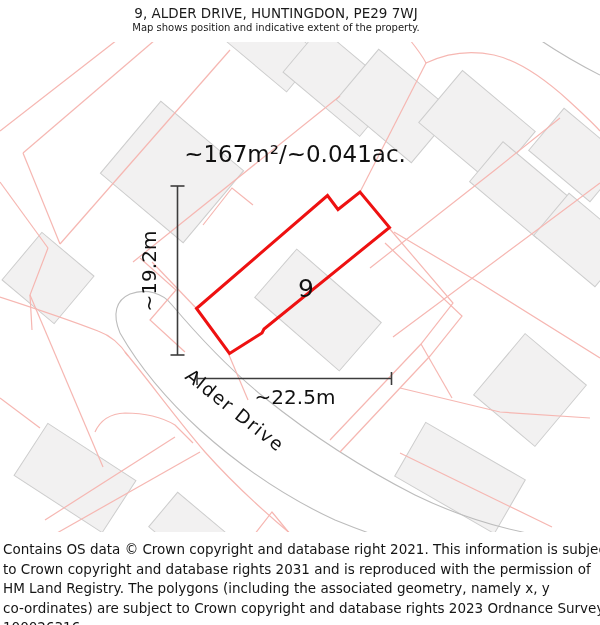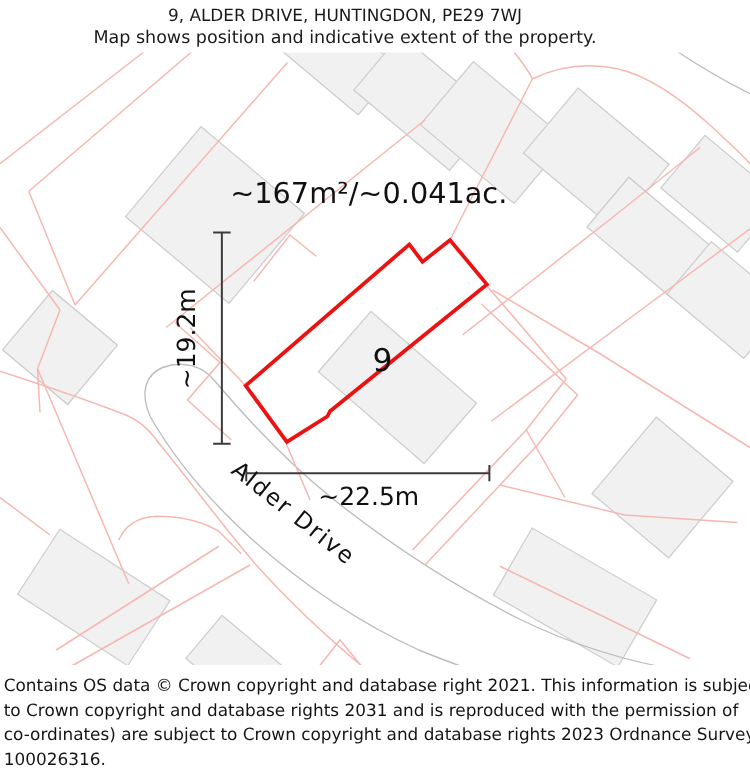--- a/index.html
+++ b/index.html
@@ -3,21 +3,21 @@
 <meta charset="utf-8">
 <style>
   html,body{margin:0;padding:0;}
   body{width:600px;height:625px;overflow:hidden;background:#fff;
        font-family:"DejaVu Sans","Liberation Sans",sans-serif;}
   .stage{position:relative;width:600px;height:625px;background:#fff;}
   #map-svg{position:absolute;left:0;top:0;}
   .header{position:absolute;left:0;top:0;width:552px;height:42px;background:#fff;
           text-align:center;z-index:5;}
   .header .title{font-size:13.5px;color:#1a1a1a;padding-top:5px;line-height:1.25;}
-  .header .subtitle{font-size:14px;color:#1a1a1a;line-height:1.25;}
+  .header .subtitle{font-size:10px;color:#1a1a1a;line-height:1.25;}
   .footer{position:absolute;left:0;top:532px;width:600px;height:93px;background:#fff;
           z-index:5;padding-top:8px;box-sizing:border-box;}
   .footer .line{font-size:13.5px;color:#151515;line-height:19.5px;padding-left:3px;
                 white-space:nowrap;}
   svg text{font-family:"DejaVu Sans","Liberation Sans",sans-serif;fill:#111;}
   .bldg{fill:#f2f1f1;stroke:#cdcdcd;stroke-width:1;}
   .pink{fill:none;stroke:#f6b7b2;stroke-width:1.2;}
   .roadline{fill:none;stroke:#bcbcbc;stroke-width:1.1;}
   .dim{stroke:#3c3c3c;stroke-width:1.6;}
 </style>
@@ -105,17 +105,18 @@
   </svg>
 
   <div class="header">
     <div class="title">9, ALDER DRIVE, HUNTINGDON, PE29 7WJ</div>
     <div class="subtitle">Map shows position and indicative extent of the property.</div>
   </div>
 
   <div class="footer">
     <div class="line">Contains OS data © Crown copyright and database right 2021. This information is subject</div>
     <div class="line">to Crown copyright and database rights 2031 and is reproduced with the permission of</div>
+    <div class="line">HM Land Registry. The polygons (including the associated geometry, namely x, y</div>
     <div class="line">co-ordinates) are subject to Crown copyright and database rights 2023 Ordnance Survey</div>
     <div class="line">100026316.</div>
   </div>
 
 </div>
 
 </body></html>

